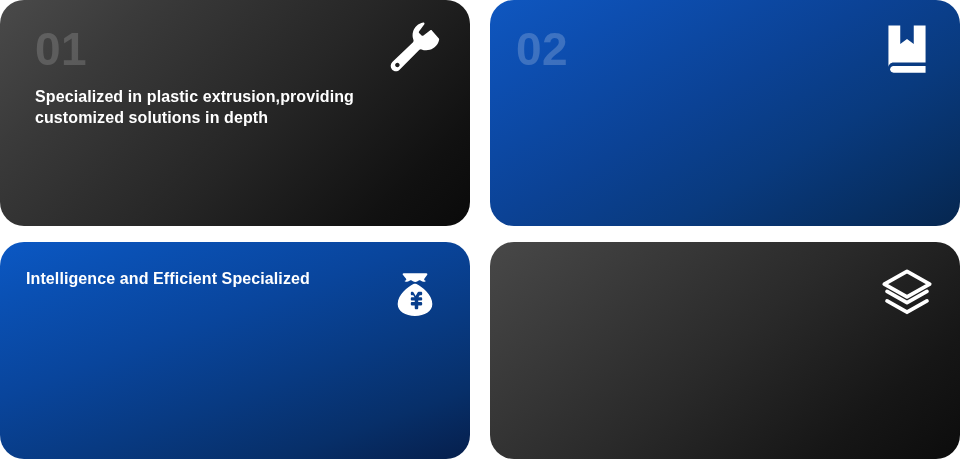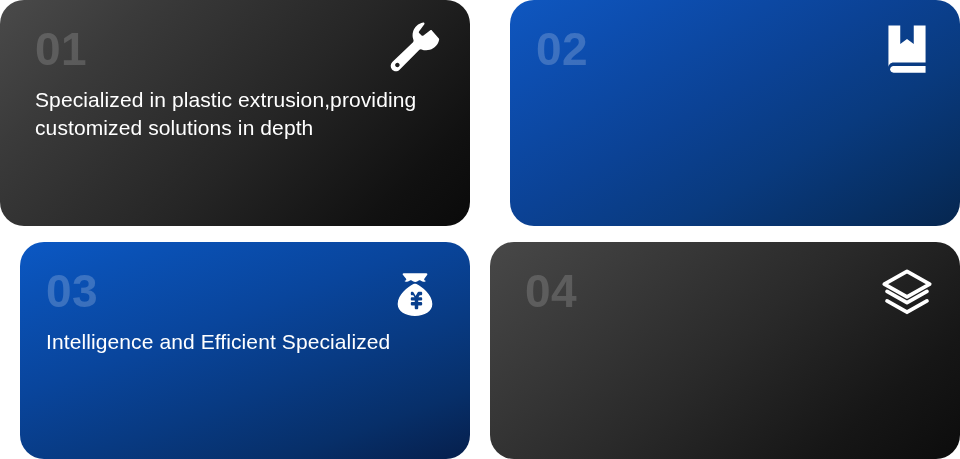--- a/index.html
+++ b/index.html
@@ -36,21 +36,20 @@
     justify-content: flex-start;
   }
 
   .feature-card.theme-dark {
     background: linear-gradient(135deg, #4a4a4a 0%, #3a3a3a 22%, #262626 55%, #111111 85%, #0a0a0a 100%);
     padding-left: 31px;
   }
 
   .feature-card.theme-blue {
     background: linear-gradient(150deg, #0f57c0 0%, #0d4eb0 18%, #0b4295 45%, #093a7e 66%, #072f63 86%, #06264f 100%);
-    margin-left: 20px;
   }
 
   
   .feature-card.theme-blue.blue-bright {
     background: linear-gradient(160deg, #0b58c4 0%, #0a51b5 14%, #09459c 40%, #083a82 62%, #072f69 82%, #061f4c 100%);
   }
 
   
   .feature-card.theme-dark.dark-soft {
     background: linear-gradient(140deg, #484848 0%, #3c3c3c 20%, #2a2a2a 50%, #161616 80%, #0c0c0c 100%);
@@ -62,22 +61,22 @@
     line-height: 1;
     letter-spacing: 0.5px;
     margin: 0 0 14px 4px;
     user-select: none;
   }
 
   .theme-dark .card-number { color: rgba(255,255,255,0.16); }
   .theme-blue .card-number { color: rgba(255,255,255,0.20); }
 
   .card-text {
-    font-size: 21px;
-    font-weight: 400;
+    font-size: 16px;
+    font-weight: 700;
     line-height: 1.32;
     color: #ffffff;
     margin: 0 0 0 4px;
     max-width: 420px;
     letter-spacing: 0.1px;
   }
 
   .card-icon {
     position: absolute;
     top: 24px;
@@ -117,34 +116,32 @@
       <svg viewBox="0 0 64 64" width="54" height="54" aria-hidden="true">
 
         <path fill="#ffffff" d="M10 4h14v22l8-6 8 6V4h14v44H16c-3.3 0-6 2.7-6 6V4z"></path>
 
         <path fill="#ffffff" d="M16 52h38v8H16c-2.2 0-4-1.8-4-4s1.8-4 4-4z"></path>
       </svg>
     </div>
   </div>
 
   <div class="feature-card theme-blue blue-bright">
-    <div class="card-number">03</div>
     <div class="card-text">Intelligence and Efficient Specialized</div>
     <div class="card-icon">
       <svg viewBox="0 0 64 64" width="56" height="56" aria-hidden="true">
 
         <path fill="#ffffff" d="M19 7h26c0.9 0 1.5 1 1 1.8l-3.3 4.7c-0.5 0.7-0.2 1.6 0.6 1.9l1.2 0.5c-1.5 1.2-3.6 1.3-5.2 0.2l-1-0.7c-0.6-0.4-1.4-0.4-2 0l-1.4 1c-1.6 1.1-3.7 1.1-5.3 0l-1.4-1c-0.6-0.4-1.4-0.4-2 0l-1 0.7c-1.6 1.1-3.7 1-5.2-0.2l1.2-0.5c0.8-0.3 1.1-1.2 0.6-1.9L18.1 8.8c-0.6-0.8 0-1.8 0.9-1.8z"></path>
 
         <path fill="#ffffff" fill-rule="evenodd" d="M30.2 19.5c-6.2 3.3-18 11.8-18 22.9 0 8.6 8.8 13.6 19.8 13.6s19.8-5 19.8-13.6c0-11.1-11.8-19.6-18-22.9-1.2-0.6-2.5-0.6-3.6 0zM28.6 28.4c-0.8 0-1.4 0.6-1.4 1.4v1.1c0 0.8 0.6 1.4 1.4 1.4h1.4l1.5 2.3h-2.9c-0.8 0-1.4 0.6-1.4 1.4v1c0 0.8 0.6 1.4 1.4 1.4h3.1v1.7h-3.1c-0.8 0-1.4 0.6-1.4 1.4v1c0 0.8 0.6 1.4 1.4 1.4h3.1v3c0 0.8 0.6 1.4 1.4 1.4h1.2c0.8 0 1.4-0.6 1.4-1.4v-3h3.1c0.8 0 1.4-0.6 1.4-1.4v-1c0-0.8-0.6-1.4-1.4-1.4h-3.1v-1.7h3.1c0.8 0 1.4-0.6 1.4-1.4v-1c0-0.8-0.6-1.4-1.4-1.4h-2.9l1.5-2.3h1.4c0.8 0 1.4-0.6 1.4-1.4v-1.1c0-0.8-0.6-1.4-1.4-1.4h-2.6c-0.5 0-1 0.3-1.2 0.7l-2.3 3.9-2.3-3.9c-0.2-0.4-0.7-0.7-1.2-0.7h-2.6z"></path>
       </svg>
     </div>
   </div>
 
   <div class="feature-card theme-dark dark-soft">
-    <div class="card-number">04</div>
     <div class="card-icon icon-pos-layers">
       <svg viewBox="0 0 64 64" width="58" height="58" aria-hidden="true">
         <g fill="none" stroke="#ffffff" stroke-width="4.2" stroke-linejoin="round" stroke-linecap="round">
           <path d="M32 6 L57 20 L32 34 L7 20 Z"></path>
           <path d="M10 28 L32 40.5 L54 28"></path>
           <path d="M10 38.5 L32 51 L54 38.5"></path>
         </g>
       </svg>
     </div>
   </div>

